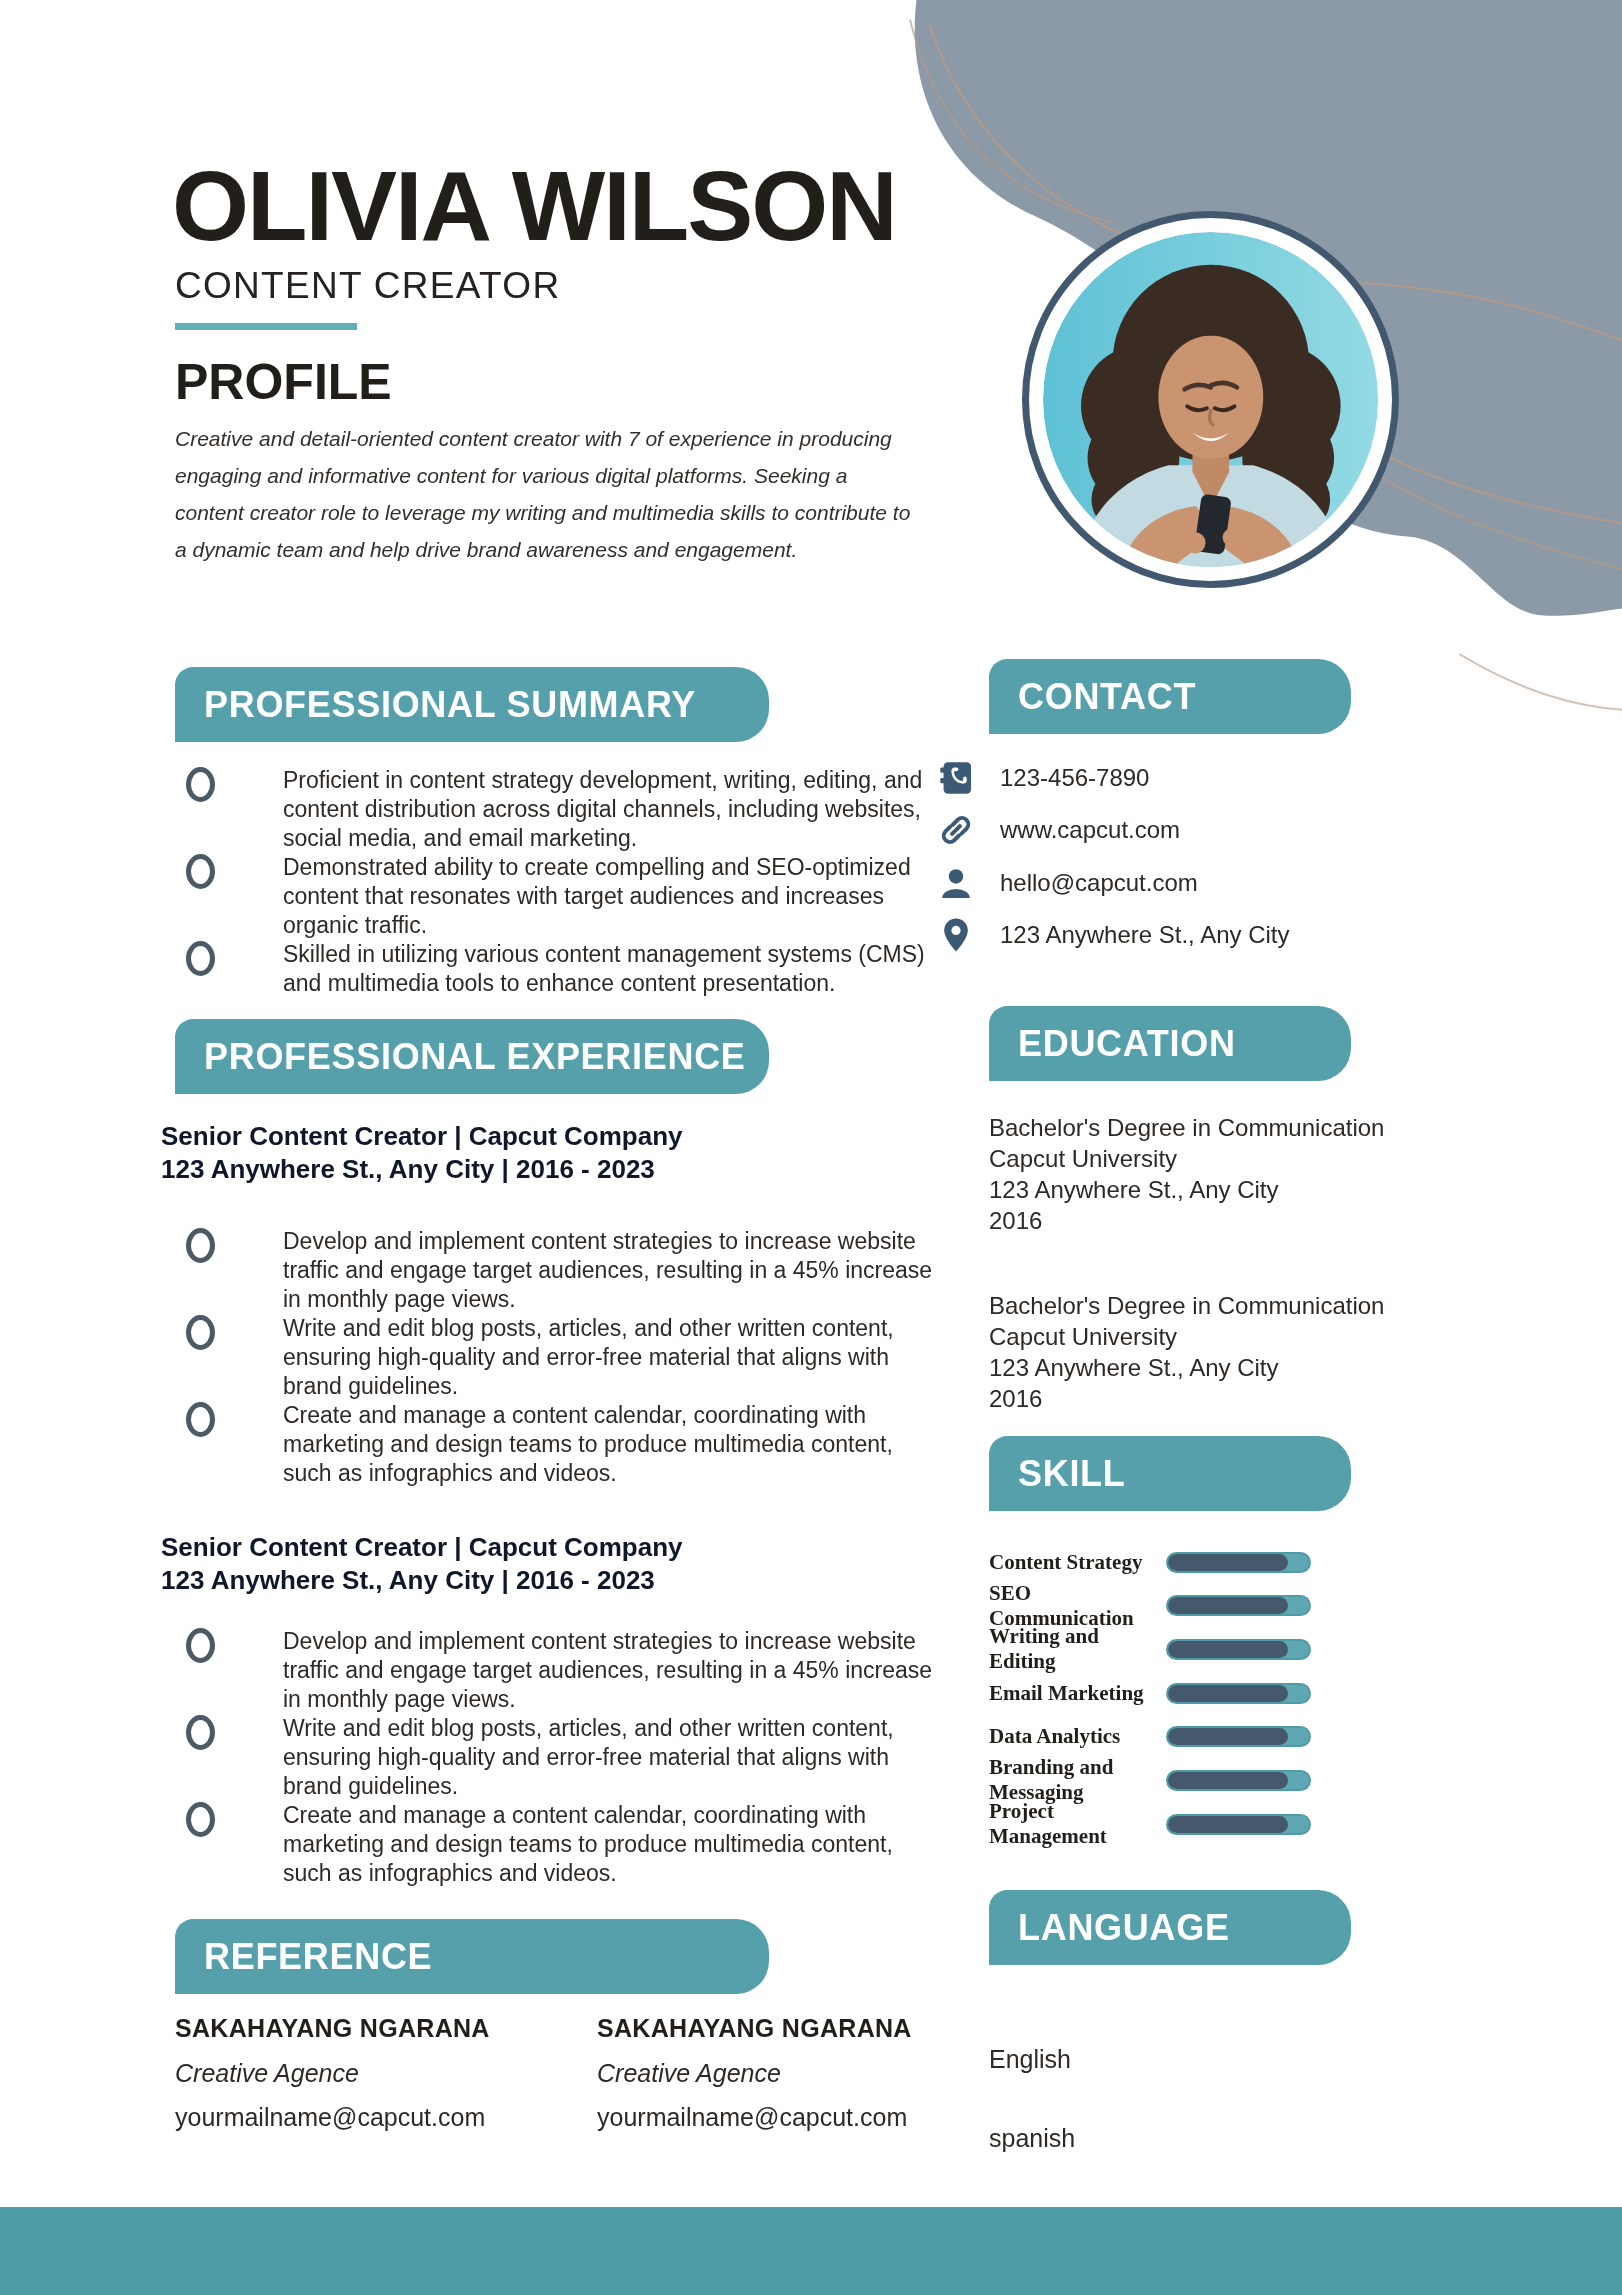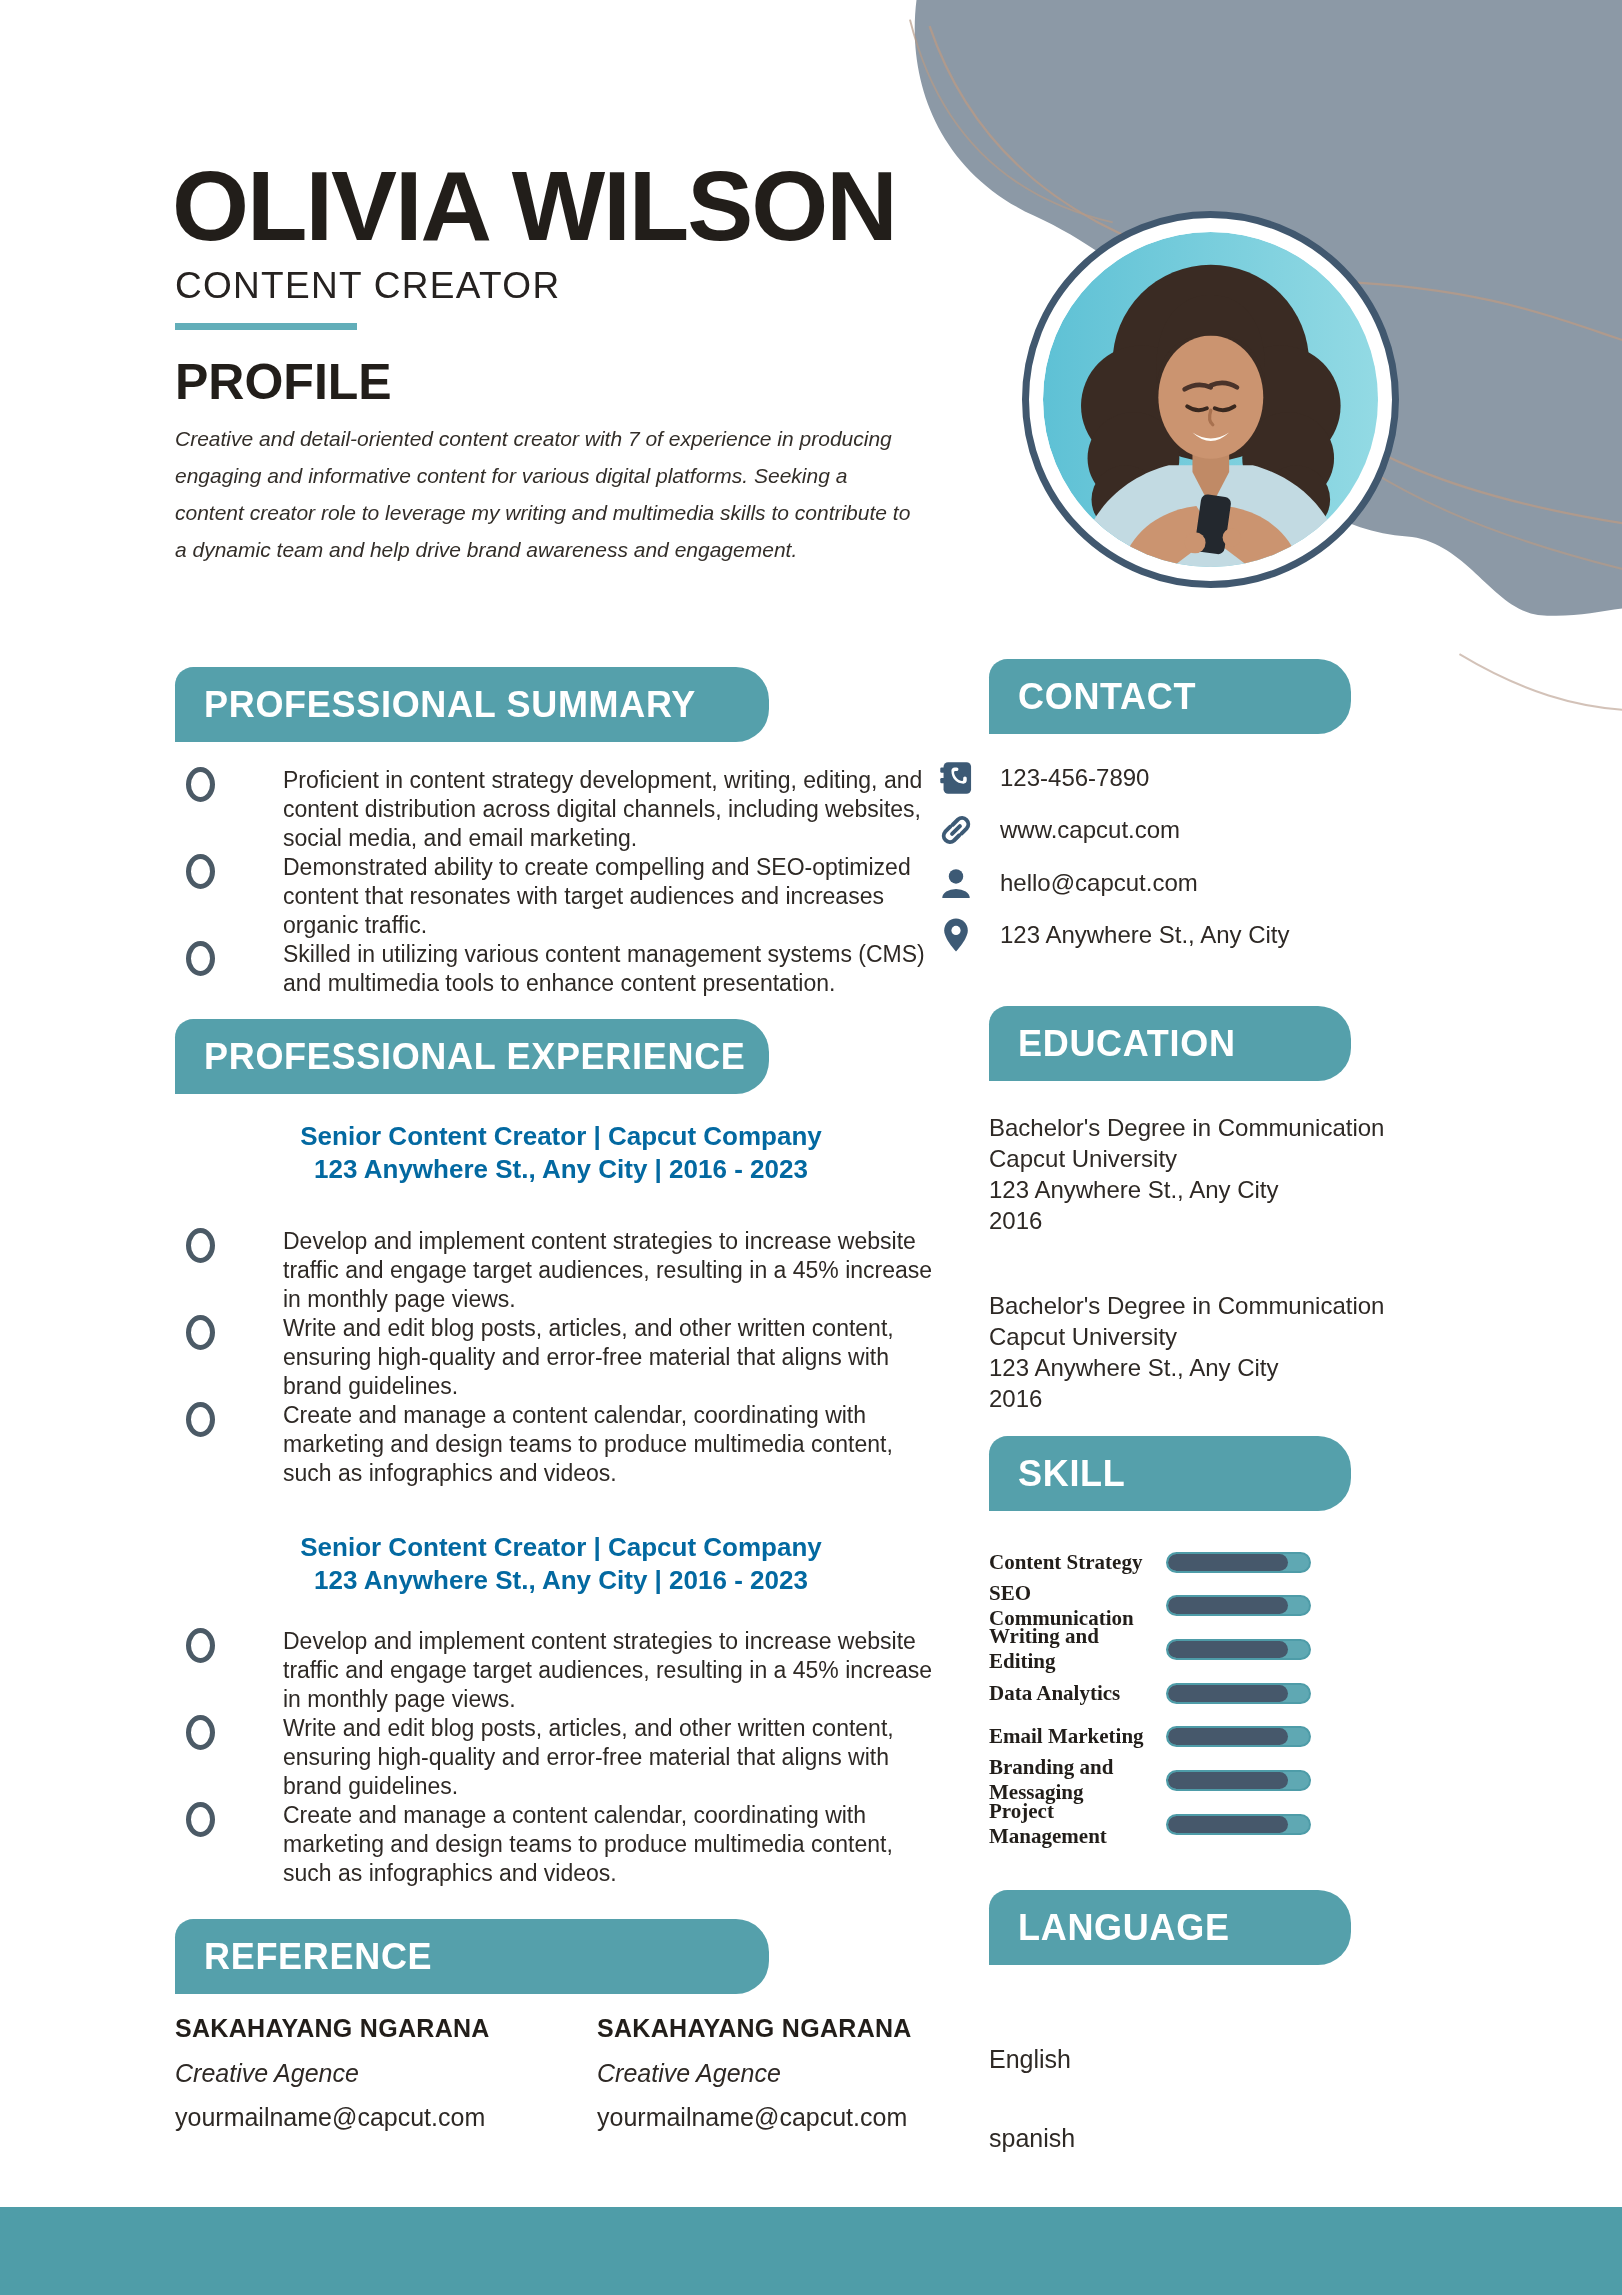--- a/index.html
+++ b/index.html
@@ -60,22 +60,22 @@
     position:relative;padding-left:108px;box-sizing:border-box;
     font-size:23px;line-height:29px;color:#2e2925;
   }
   .ring{
     position:absolute;left:10.5px;top:1.3px;width:29px;height:35px;
     border:5.2px solid #4b5a66;border-radius:50%;box-sizing:border-box;
     background:transparent;
   }
   
   .job-head{
-    position:absolute;left:175px;width:772px;z-index:3;
-    font-size:26px;font-weight:bold;line-height:33px;color:#0369a1;text-align:center;
+    position:absolute;left:161px;width:772px;z-index:3;
+    font-size:26px;font-weight:bold;line-height:33px;color:#0f172a;
   }
   
   .ref-wrap{position:absolute;left:175px;top:2014px;width:883px;display:flex;z-index:3;}
   .ref-col{width:422px;}
   .ref-name{font-size:25px;font-weight:bold;color:#221e1a;letter-spacing:0.3px;}
   .ref-company{font-size:25px;font-style:italic;margin-top:15.7px;color:#2e2925;}
   .ref-email{font-size:25px;margin-top:15.7px;color:#2e2925;}
   
   .contact-list{position:absolute;left:937px;top:759px;width:471px;z-index:3;}
   .contact-row{display:flex;align-items:center;height:38px;margin-bottom:14.4px;}
@@ -297,27 +297,27 @@
           <div class="skill-fill" style="width: 85%;"></div>
         </div>
     </div>
     <div class="skill-row">
       <span class="skill-label">Writing and Editing</span>
       <div class="skill-bar">
           <div class="skill-fill" style="width: 85%;"></div>
         </div>
     </div>
     <div class="skill-row">
+      <span class="skill-label">Email Marketing</span>
+      <div class="skill-bar">
+          <div class="skill-fill" style="width: 85%;"></div>
+        </div>
+    </div>
+    <div class="skill-row">
       <span class="skill-label">Data Analytics</span>
-      <div class="skill-bar">
-          <div class="skill-fill" style="width: 85%;"></div>
-        </div>
-    </div>
-    <div class="skill-row">
-      <span class="skill-label">Email Marketing</span>
       <div class="skill-bar">
           <div class="skill-fill" style="width: 85%;"></div>
         </div>
     </div>
     <div class="skill-row">
       <span class="skill-label">Branding and Messaging</span>
       <div class="skill-bar">
           <div class="skill-fill" style="width: 85%;"></div>
         </div>
     </div>

